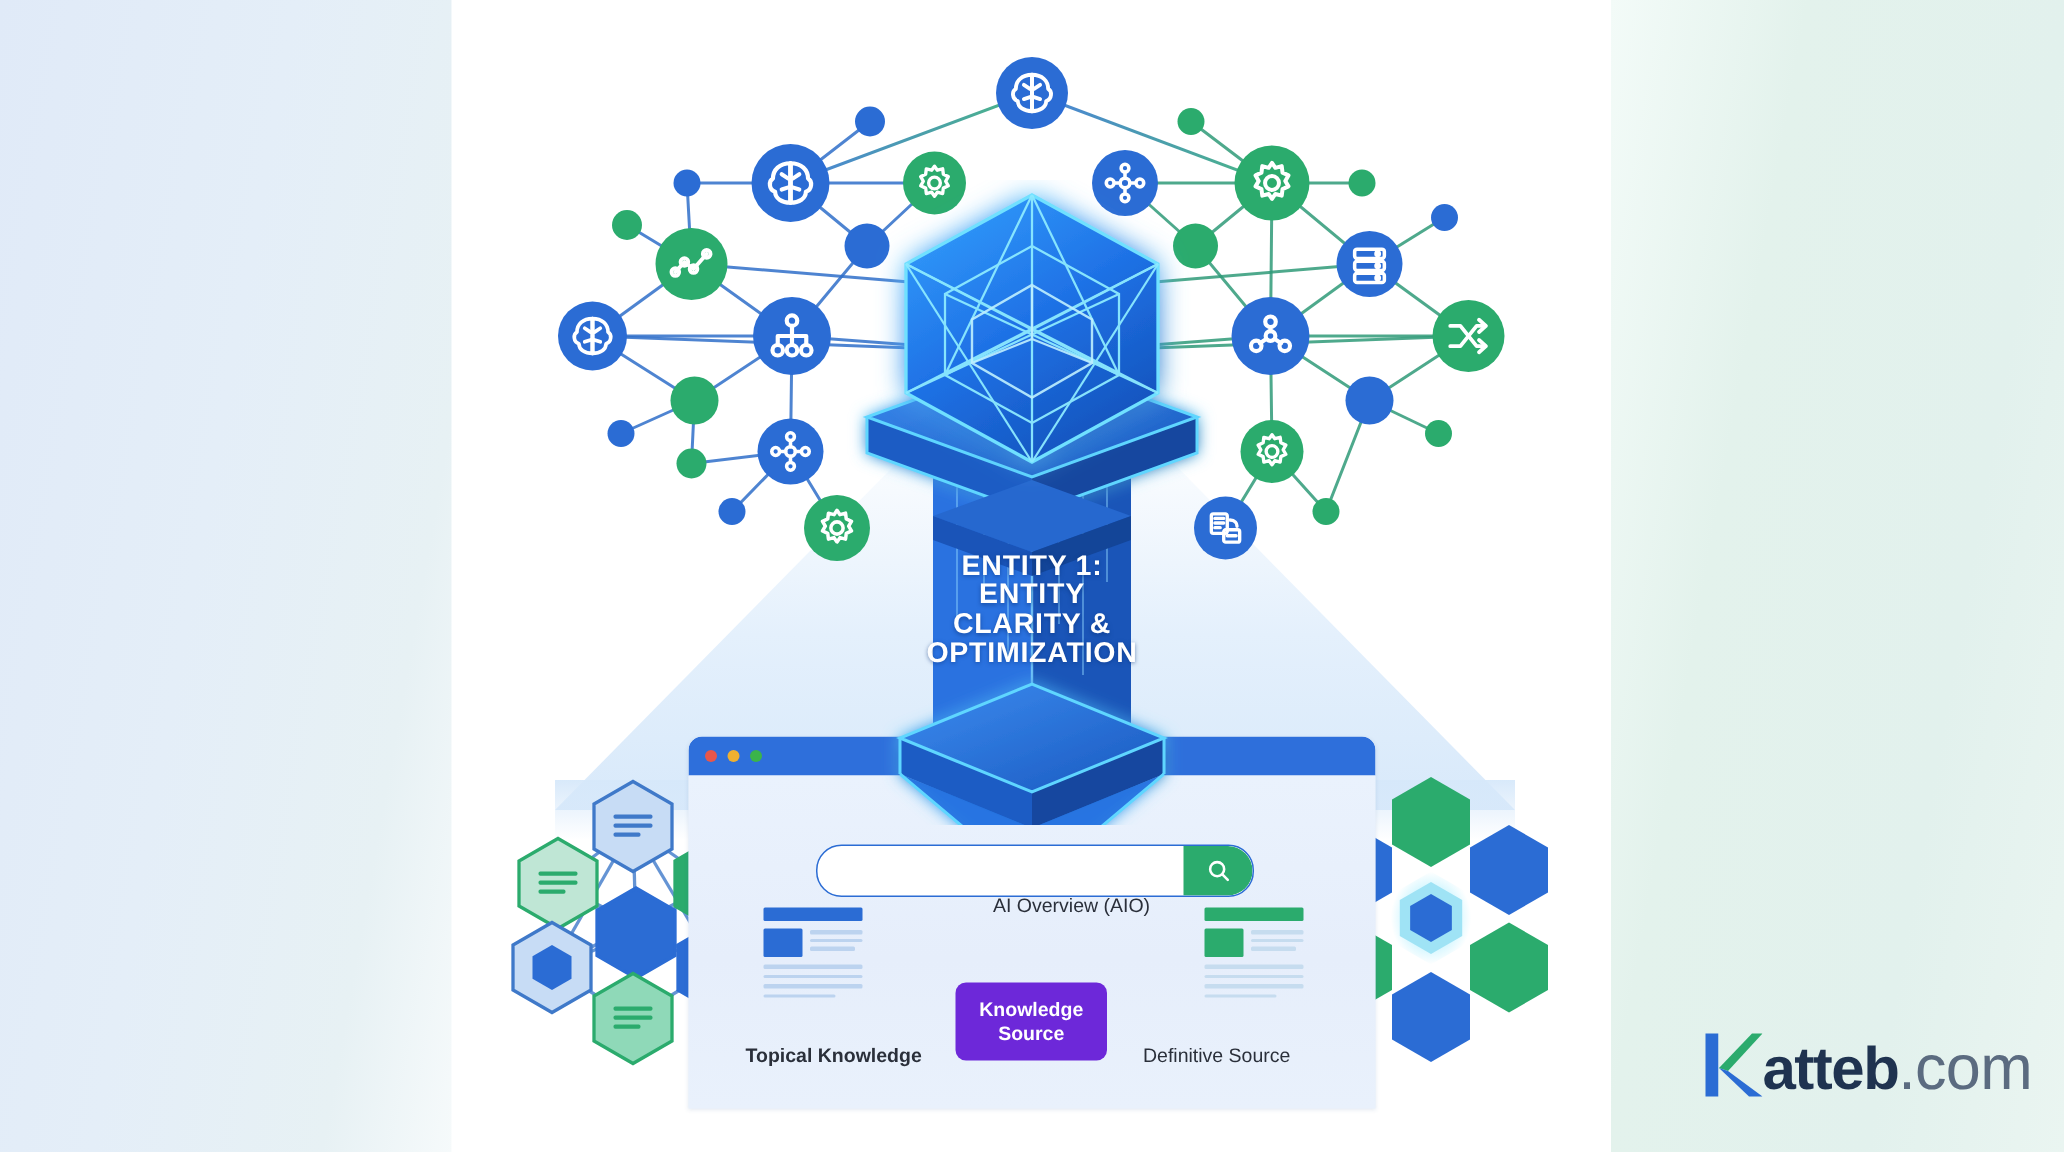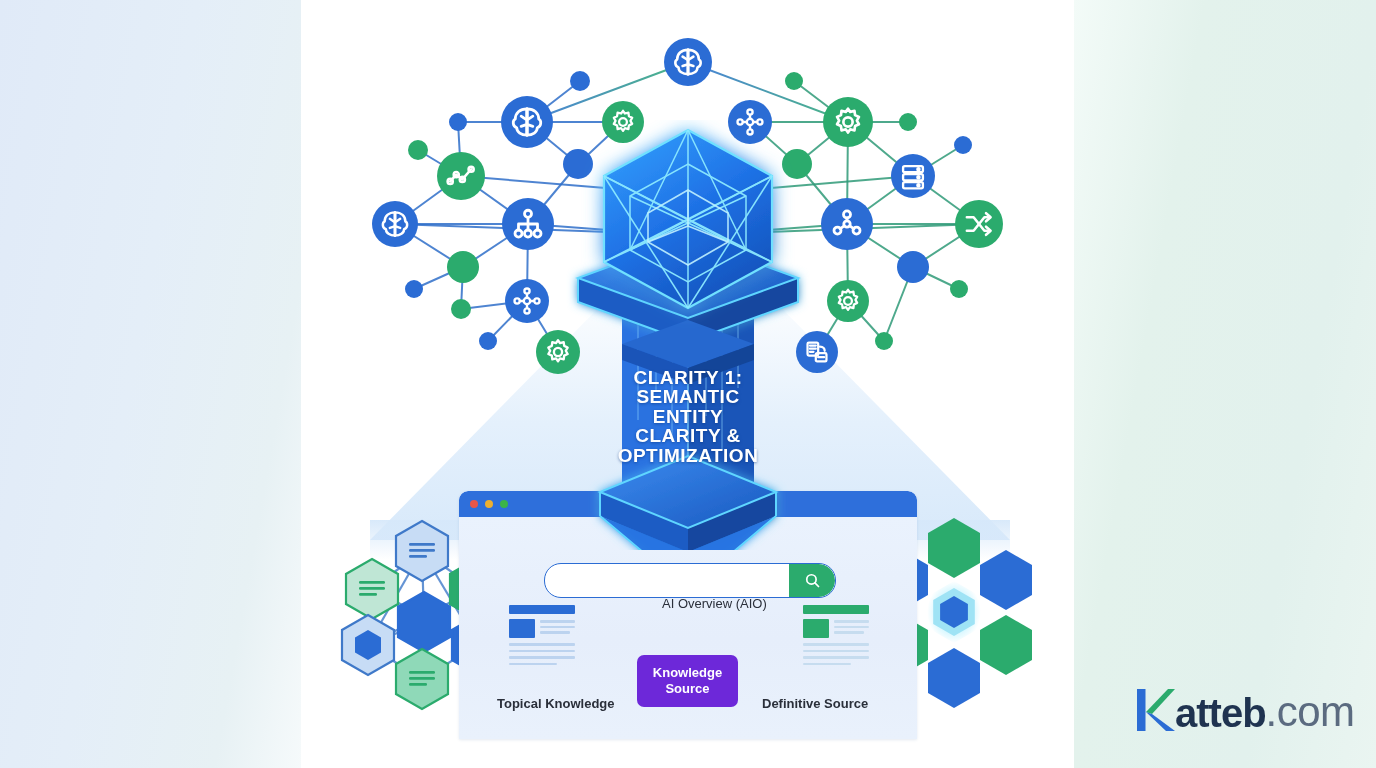--- a/index.html
+++ b/index.html
@@ -44,21 +44,21 @@
     background:#ffffff;border:1.6px solid #2b6cd4;border-radius:17px;display:flex;overflow:hidden;}
   .search-input{flex:1;border:none;outline:none;background:transparent;
     font-family:"Liberation Sans",sans-serif;font-size:12px;color:#2b3a52;padding-left:14px;}
   .search-btn{width:46px;background:#2bab6d;display:flex;align-items:center;justify-content:center;
     border-radius:0 17px 17px 0;cursor:pointer;}
 
   
   .flow-label{position:absolute;font-size:13px;color:#2a2f3a;white-space:nowrap;}
   #lbl-aio{left:662px;top:596px;}
   #lbl-topical{left:497px;top:696px;font-weight:bold;}
-  #lbl-definitive{left:762px;top:696px;font-weight:bold;}
+  #lbl-definitive{left:762px;top:696px;font-weight:normal;}
 
   .ks-box{position:absolute;left:637px;top:655px;width:101px;height:52px;
     background:#6d28d9;border-radius:7px;display:flex;flex-direction:column;
     align-items:center;justify-content:center;line-height:1.25;}
   .ks-box span{color:#fff;font-size:13px;font-weight:bold;}
 
   
   .article{position:absolute;width:66px;}
   .a-head{height:9px;border-radius:1px;}
   .a-row{display:flex;gap:5px;margin-top:5px;}
@@ -565,22 +565,21 @@
         <g fill="none" stroke="#bff0ff" stroke-width="1.6" opacity=".9">
           <polygon points="128,70 168,93 168,122 128,145 88,122 88,93"></polygon>
           <line x1="128" y1="70" x2="128" y2="106"></line>
           <line x1="128" y1="106" x2="88" y2="122"></line>
           <line x1="128" y1="106" x2="168" y2="122"></line>
         </g>
       </g>
     </svg>
 
     <div class="pillar-text">
-      <div>CLARITY 1:</div>
-      <div>SEMANTIC</div>
+      <div>ENTITY 1:</div>
       <div>ENTITY</div>
       <div>CLARITY &amp;</div>
       <div>OPTIMIZATION</div>
     </div>
   </div>
 
   <div class="logo">
     <div class="logo-k">
       <svg width="40" height="46" viewBox="0 0 40 46">
         <rect x="2" y="2" width="8.5" height="42" fill="#2b6cd4"></rect>

